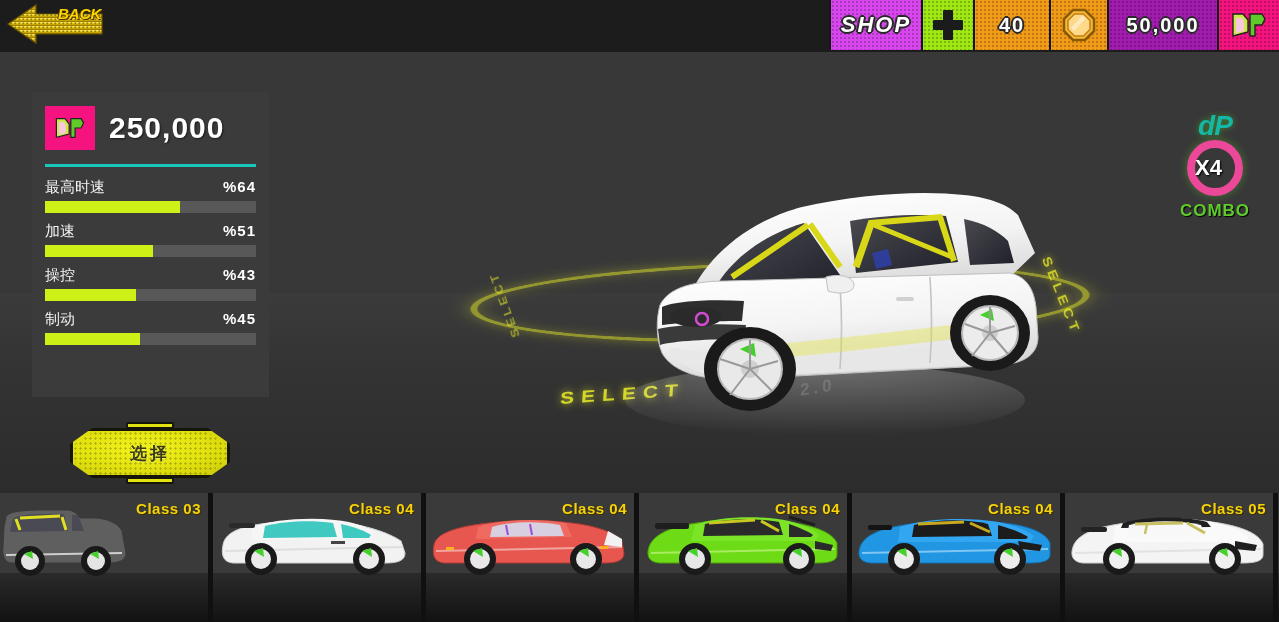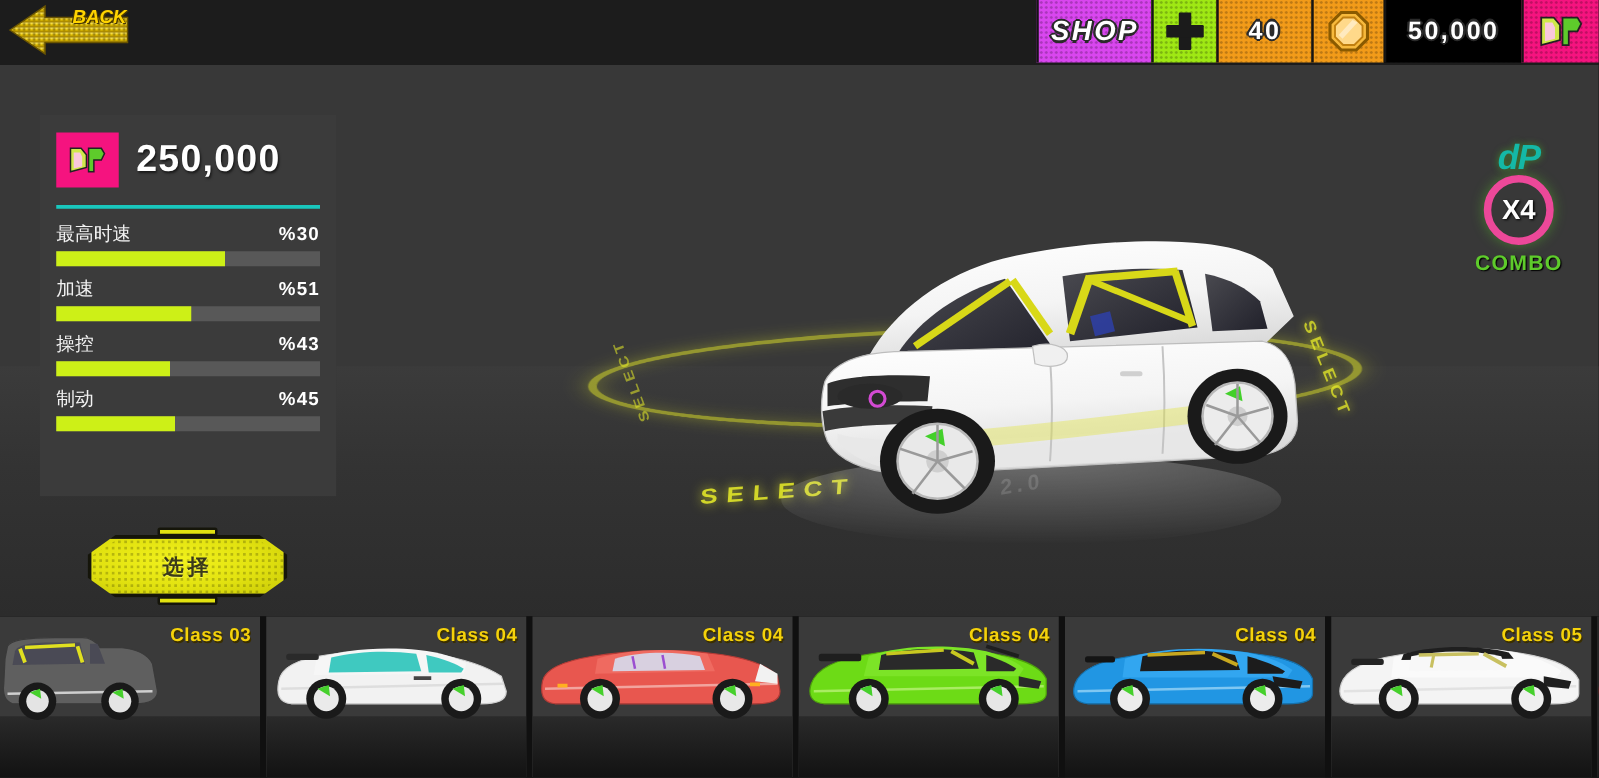--- a/index.html
+++ b/index.html
@@ -37,21 +37,21 @@
   }
   .halftone::after{
     content:""; position:absolute; inset:0;
     background-image:radial-gradient(rgba(0,0,0,0.22) 1px, transparent 1.2px);
     background-size:4px 4px; pointer-events:none;
   }
   .hud-shop { width:92px; background:#d946ef;font-style:italic; }
   .hud-plus { width:52px; background:#9fe814; }
   .hud-count{ width:76px; background:#f29b19; }
   .hud-coin { width:58px; background:#f29b19; }
-  .hud-money{ width:110px;background:#000000; }
+  .hud-money{ width:110px;background:#a21caf; }
   .hud-dp   { width:62px; background:#f5137f; }
   .hud-txt {
     font-size:22px; font-weight:bold; color:#fff; letter-spacing:2px;
     position:relative; z-index:2;
     text-shadow:
       2px 0 0 #2a2a2a, -2px 0 0 #2a2a2a, 0 2px 0 #2a2a2a, 0 -2px 0 #2a2a2a,
       1px 1px 0 #2a2a2a, -1px -1px 0 #2a2a2a, 1px -1px 0 #2a2a2a, -1px 1px 0 #2a2a2a;
   }
   .hud-txt.small { font-size:20px; }
   .plus-icon { position:relative; z-index:2; width:30px; height:30px; }
@@ -168,22 +168,22 @@
   .sel-tab.bot{ bottom:0; }
 
   
   #combo{ position:absolute; right:18px; top:58px; width:92px; text-align:center; }
   #combo-dp{
     font-size:28px; font-weight:bold; font-style:italic; color:#14b8a6;
     text-shadow:0 0 6px rgba(73,194,35,0.6); letter-spacing:-1px;
     margin-bottom:-4px;
   }
   #combo-circle{
-    width:56px; height:56px; border-radius:50%; border:6px solid #ec4899;
-    margin:2px auto 0 auto; display:flex; align-items:center; justify-content:center;
+    width:56px; height:56px; border-radius:50%; border:8px solid #ec4899;
+    margin:2px auto 0 auto; display:flex; align-items:center; 
     box-shadow:0 0 10px rgba(94,203,43,0.45);
   }
   #combo-mult{
     font-size:22px; font-weight:bold; color:#fff; letter-spacing:0px;
     text-shadow:1px 1px 2px #000;
   }
   #combo-label{
     margin-top:5px; font-size:17px; font-weight:bold; color:#5ecb2b;
     letter-spacing:1px; text-shadow:1px 1px 1px #000;
   }
@@ -385,21 +385,21 @@
             <path d="M21,4 L33,4 L36,9 L33,15 L26,15 L26,26 L21,26 Z" fill="#5ecb2b" stroke="#222" stroke-width="1.4"></path>
           </svg>
         </div>
         <div id="dp-amount">250,000</div>
       </div>
       <div id="dp-rule"></div>
 
       <div class="stat">
         <div class="stat-head">
           <span class="stat-name">最高时速</span>
-          <span class="stat-val">%30</span>
+          <span class="stat-val">%64</span>
         </div>
         <div class="stat-track">
           <div class="stat-fill" style="width: 64%;"></div>
         </div>
       </div>
 
       <div class="stat">
         <div class="stat-head">
           <span class="stat-name">加速</span>
           <span class="stat-val">%51</span>

